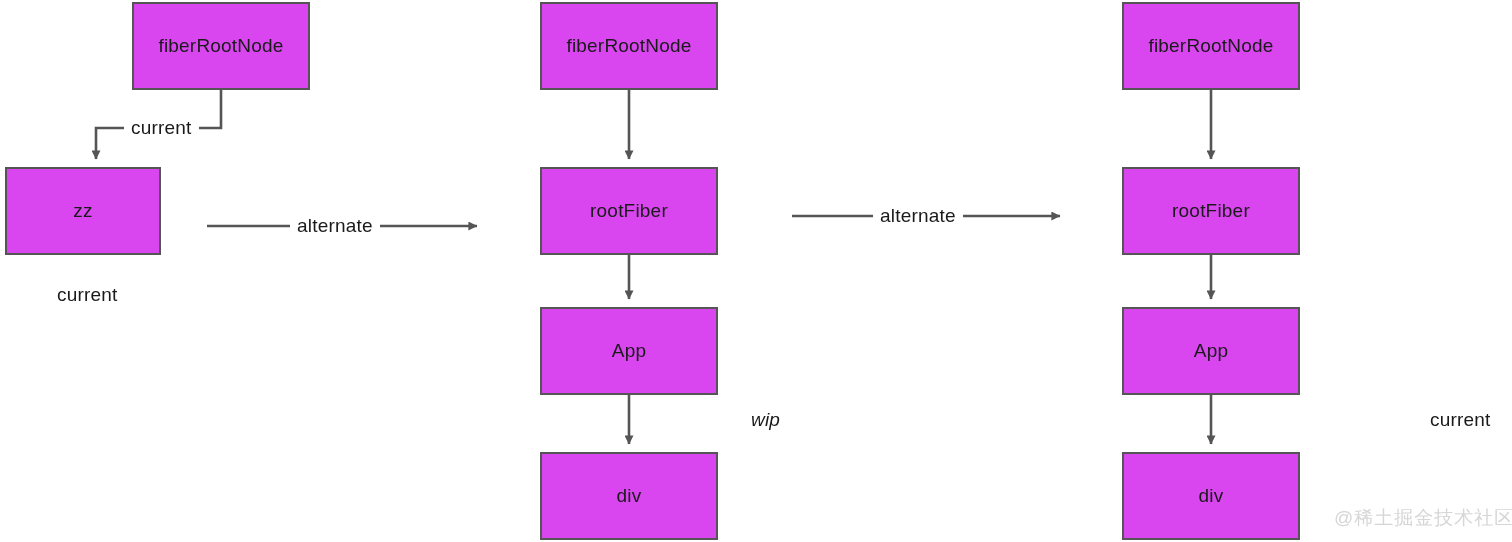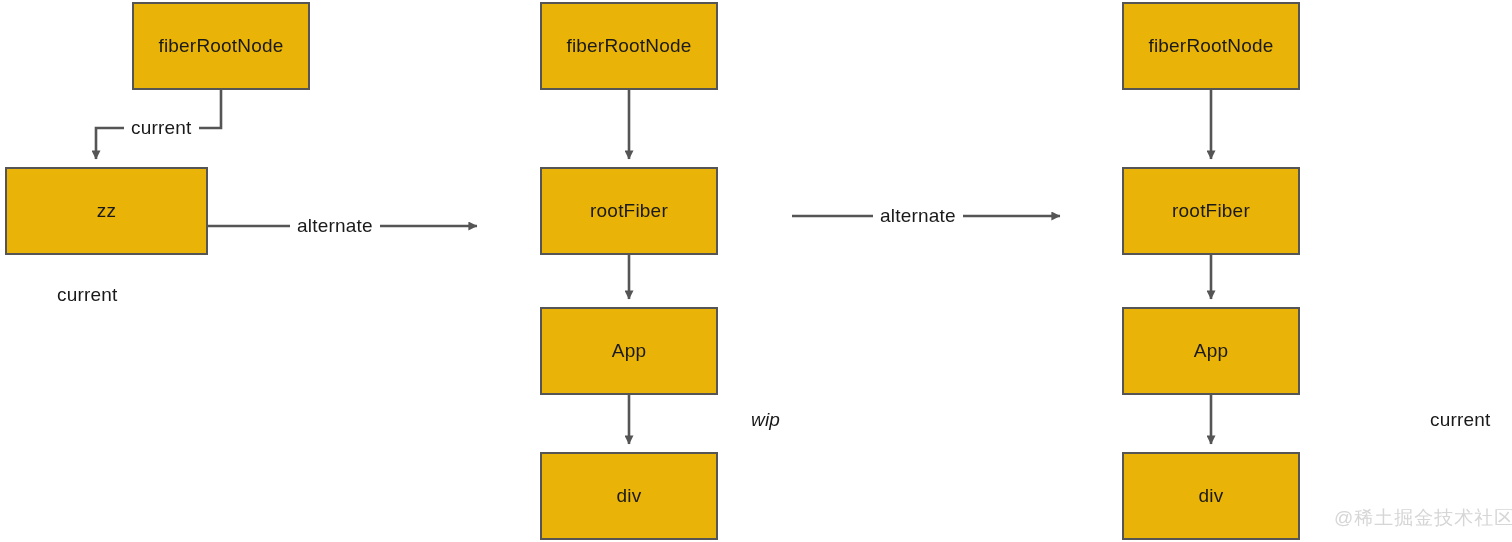--- a/index.html
+++ b/index.html
@@ -14,21 +14,21 @@
     position: relative;
     width: 1512px;
     height: 542px;
     background: #ffffff;
     overflow: hidden;
   }
   .node-box {
     position: absolute;
     box-sizing: border-box;
     border: 2px solid #555555;
-    background: #eab308;
+    background: #d946ef;
     display: flex;
     align-items: center;
     justify-content: center;
     font-size: 19px;
     color: #1a1a1a;
     letter-spacing: 0.2px;
   }
   .free-label {
     position: absolute;
     font-size: 19px;
@@ -103,21 +103,21 @@
     </g>
     <g>
       <line x1="1211" y1="395" x2="1211" y2="444" stroke="#555555" stroke-width="2.6" marker-end="url(#arrowhead)"></line>
     </g>
   </svg>
 
   <div class="node-box" style="left:132px; top:2px; width:178px; height:88px;">
     <span>fiberRootNode</span>
   </div>
 
-  <div class="node-box" style="left:5px; top:167px; width:203px; height:88px;">
+  <div class="node-box" style="left:5px; top:167px; width:156px; height:88px;">
     <span>zz</span>
   </div>
 
   <div class="edge-label" style="left:124px; top:117px;">
     <span>current</span>
   </div>
 
   <div class="free-label" style="left:57px; top:284px;">
     <span>current</span>
   </div>

